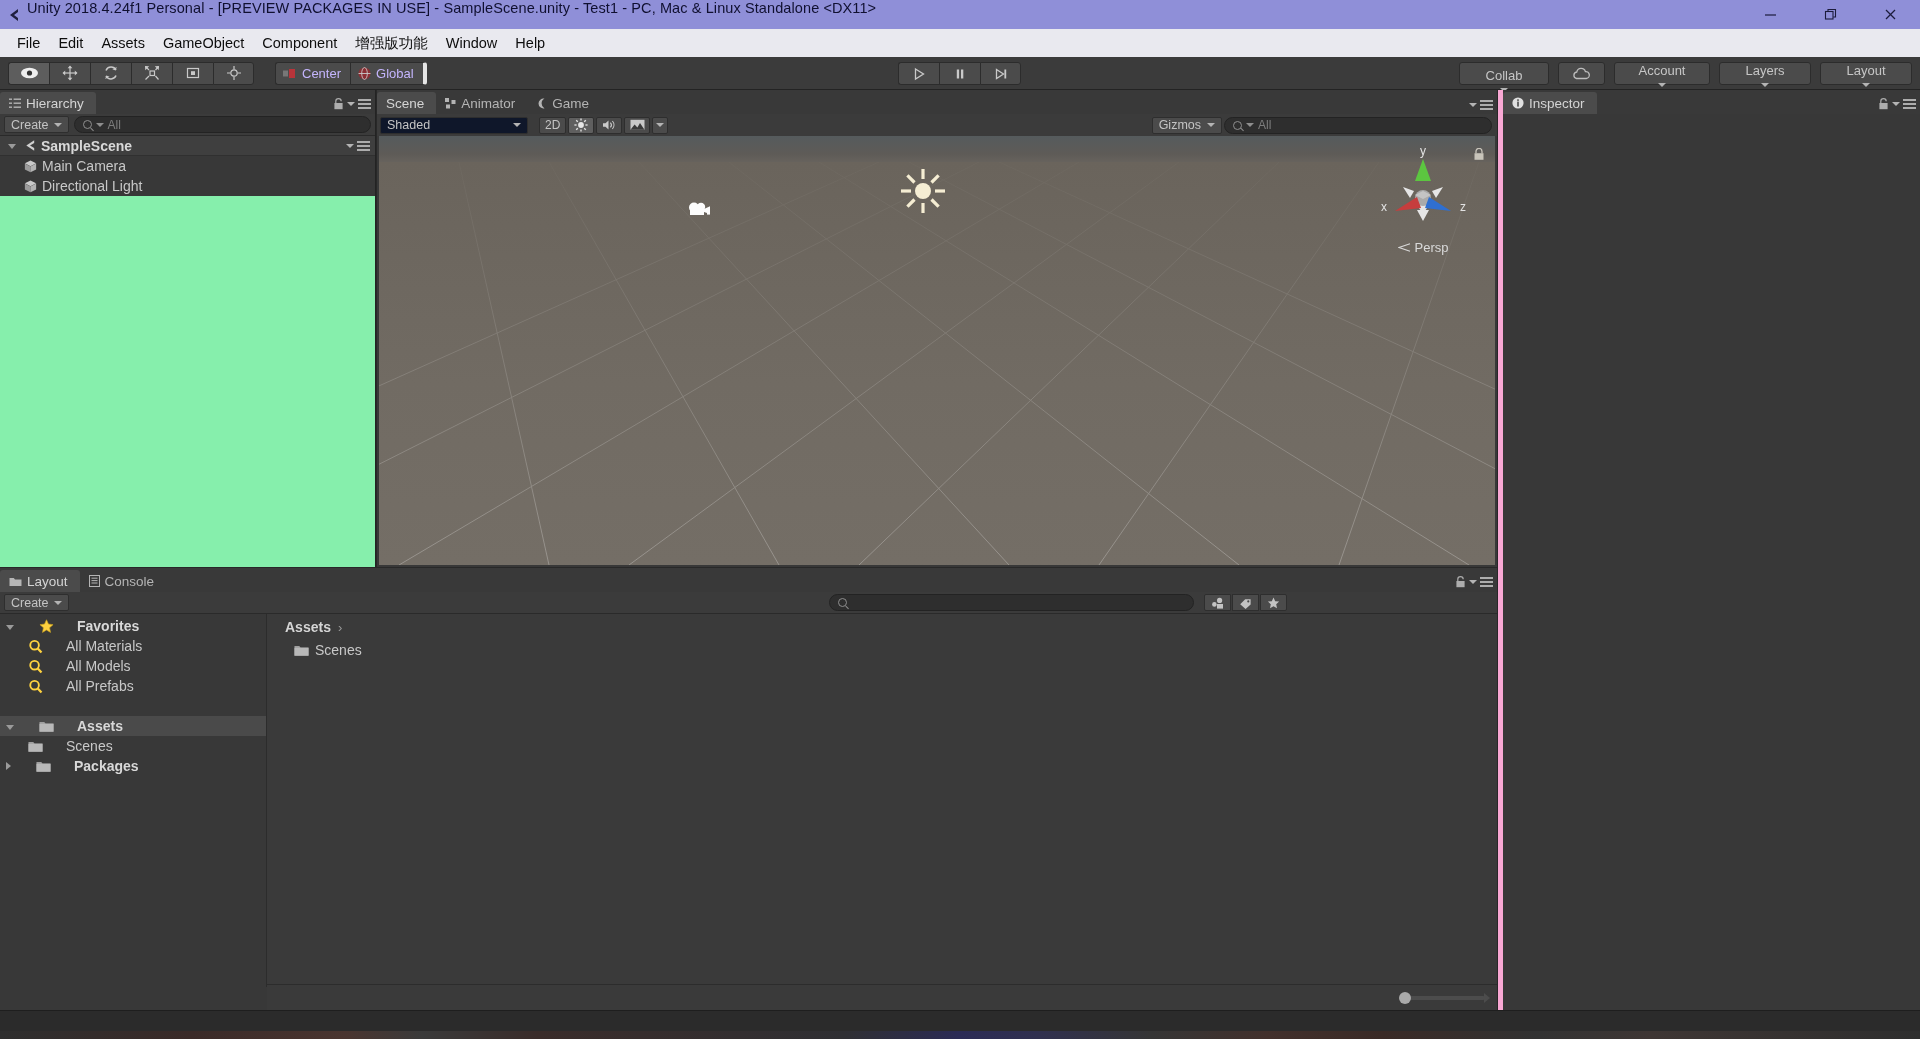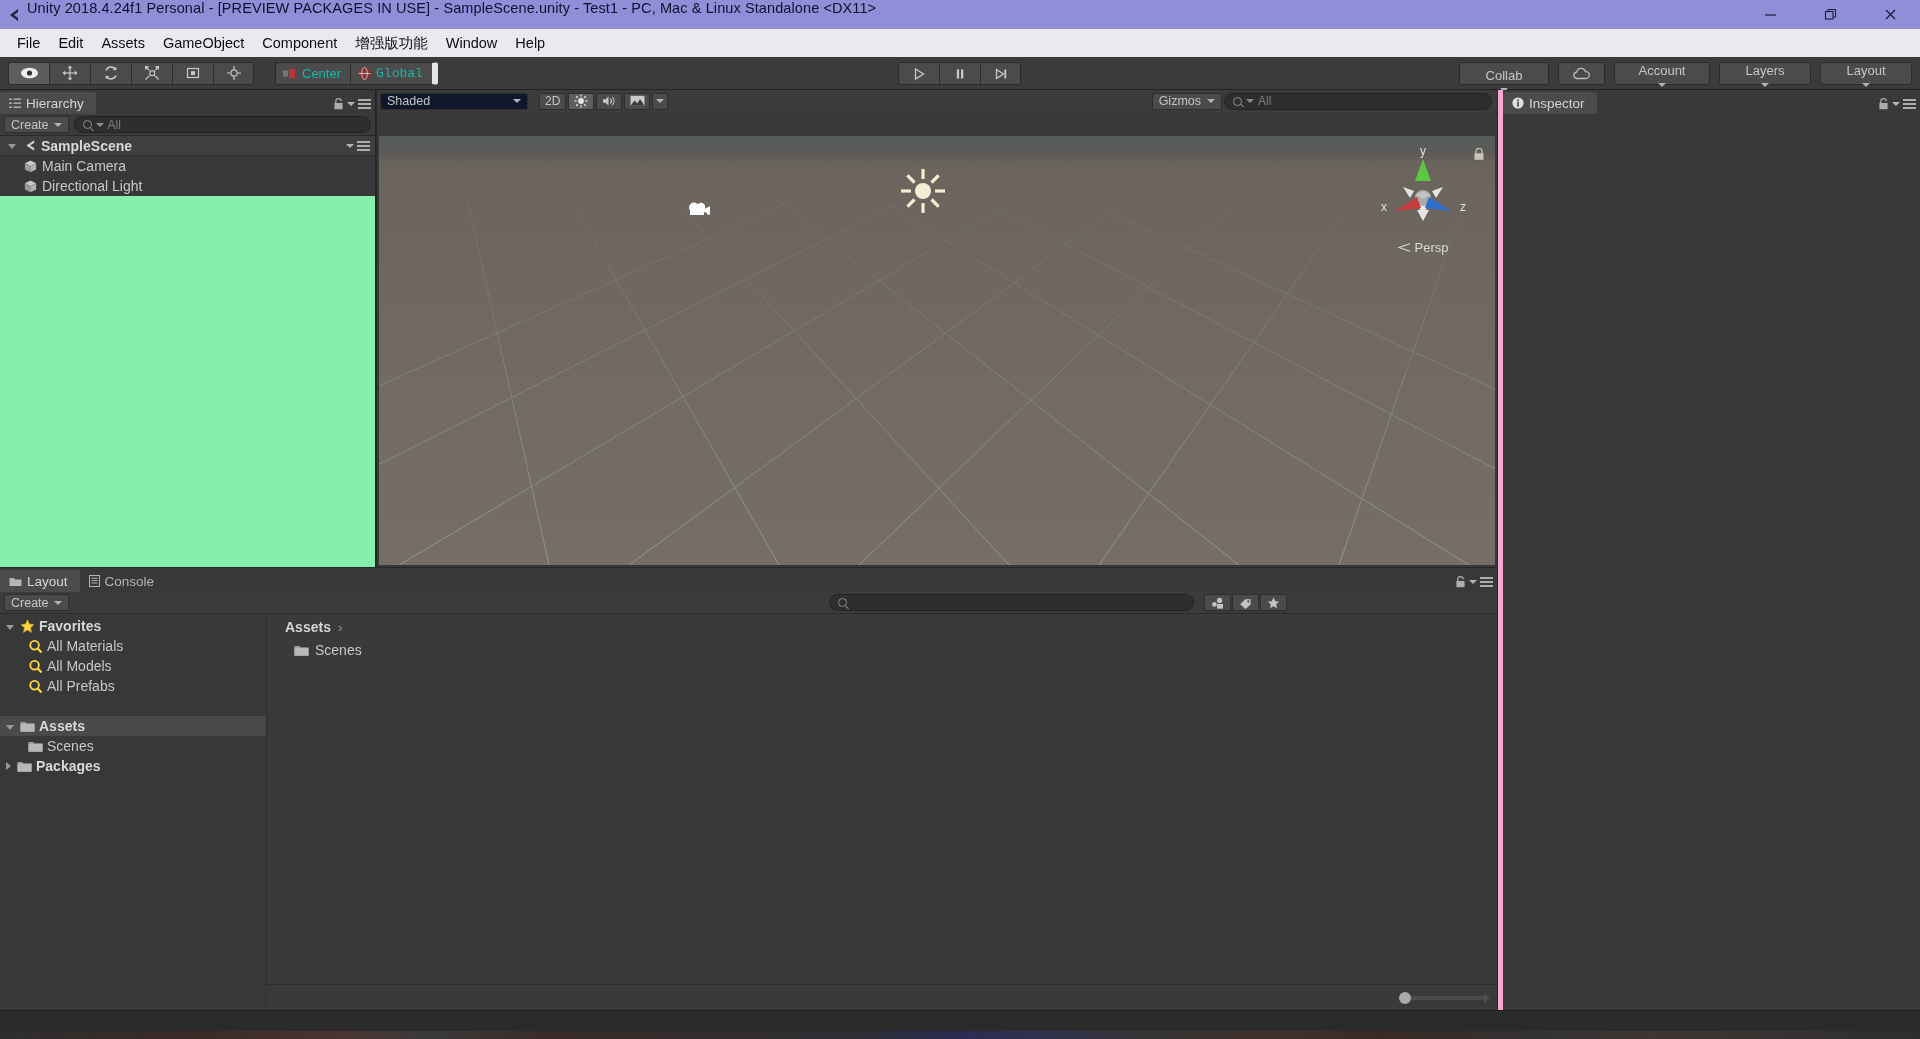--- a/index.html
+++ b/index.html
@@ -57,24 +57,24 @@
   }
   .tool-btn:first-child { border-radius:3px 0 0 3px; }
   .tool-btn:last-child { border-right:1px solid #2c2c2c; border-radius:0 3px 3px 0; }
   .tool-btn.active { background:#5d5d5d; }
   .tool-btn svg { display:block; }
 
   .pivot-group { display:flex; margin-left:21px; }
   .pivot-btn {
     height:23px; background:#4b4b4b; border:1px solid #2c2c2c; border-right:none;
     display:flex; align-items:center; padding:0 9px 0 7px; gap:5px;
-    color:#14b8a6; font-size:13px;
+    color:#c4b5fd; font-size:13px;
   }
   .pivot-btn:first-child { border-radius:3px 0 0 3px; }
-  .pivot-btn:last-child { border-right:6px solid #e5e5e5; border-radius:0 3px 3px 0;font-family:Liberation Mono, monospace; }
+  .pivot-btn:last-child { border-right:4px solid #e5e5e5; border-radius:0 3px 3px 0; }
 
   .play-group { position:absolute; left:898px; top:5px; display:flex; }
   .play-btn {
     width:41px; height:23px; background:#4b4b4b;
     border:1px solid #2c2c2c; border-right:none;
     display:flex; align-items:center; justify-content:center;
   }
   .play-btn:first-child { border-radius:3px 0 0 3px; }
   .play-btn:last-child { border-right:1px solid #2c2c2c; border-radius:0 3px 3px 0; }
 
@@ -209,21 +209,21 @@
   .insp-body { background:#383838; height:100%; }
 
   
   #project { left:0; top:568px; width:1497px; height:442px; background:#383838; }
   .proj-main { display:flex; height:373px; }
   .proj-left {
     width:267px; background:#383838; border-right:1px solid #2c2c2c; padding-top:2px;
   }
   .proj-right { flex:1; background:#3a3a3a; }
   .pl-row {
-    height:20px; display:flex; align-items:center; gap:4px; font-size:14px;
+    height:20px; display:flex; align-items:center; gap:23px; font-size:14px;
     color:#c8c8c8; padding-left:2px;
   }
   .pl-row.selected { background:#4a4a4a; }
   .pl-row.bold { font-weight:bold; color:#d8d8d8; }
   .star-ic { width:15px;height:15px; flex:none; }
   .mag-ic { width:15px;height:15px; flex:none; }
   .fold-ic { width:15px;height:13px; flex:none; }
   .breadcrumb {
     height:26px; display:flex; align-items:center; gap:7px; padding-left:18px;
     font-size:14px; color:#d5d5d5; font-weight:bold;
@@ -496,20 +496,47 @@
           <path d="M8 1.5 L14 4.6 L8 7.7 L2 4.6 Z" fill="#c9c9c9"></path>
           <path d="M2 4.9 L8 8 L8 14.2 L2 11.1 Z" fill="#9b9b9b"></path>
           <path d="M14 4.9 L8 8 L8 14.2 L14 11.1 Z" fill="#b3b3b3"></path>
         </svg>
       <span class="lbl">Directional Light</span>
     </div>
   </div>
 </div>
 
 <div class="panel" id="scenepanel">
+  <div class="panel-tabbar">
+    <div class="ptab active">
+      <span>Scene</span>
+    </div>
+    <div class="ptab inactive">
+      <svg width="11" height="11" viewBox="0 0 11 11">
+          <rect x="0" y="0" width="4" height="4" fill="#b4b4b4"></rect>
+          <rect x="6.5" y="2" width="4" height="4" fill="#b4b4b4"></rect>
+          <rect x="1" y="6.5" width="4" height="4" fill="#b4b4b4"></rect>
+        </svg>
+      <span>Animator</span>
+    </div>
+    <div class="ptab inactive">
+      <svg width="11" height="11" viewBox="0 0 11 11">
+          <path d="M8.5 0.6 A5 5 0 1 0 8.5 10.4 A5.6 5.6 0 0 1 8.5 0.6 Z" fill="#b4b4b4"></path>
+        </svg>
+      <span>Game</span>
+    </div>
+    <div class="tabbar-right">
+      <span class="caret-down"></span>
+      <span class="hamburger">
+          <i></i>
+          <i></i>
+          <i></i>
+        </span>
+    </div>
+  </div>
 
   <div class="scene-subtool">
     <div class="sb-dropdown">
       <span style="flex:1">Shaded</span>
       <span class="caret-down"></span>
     </div>
     <div class="sb-sep"></div>
     <div class="sb-btn">
       <span>2D</span>
     </div>

